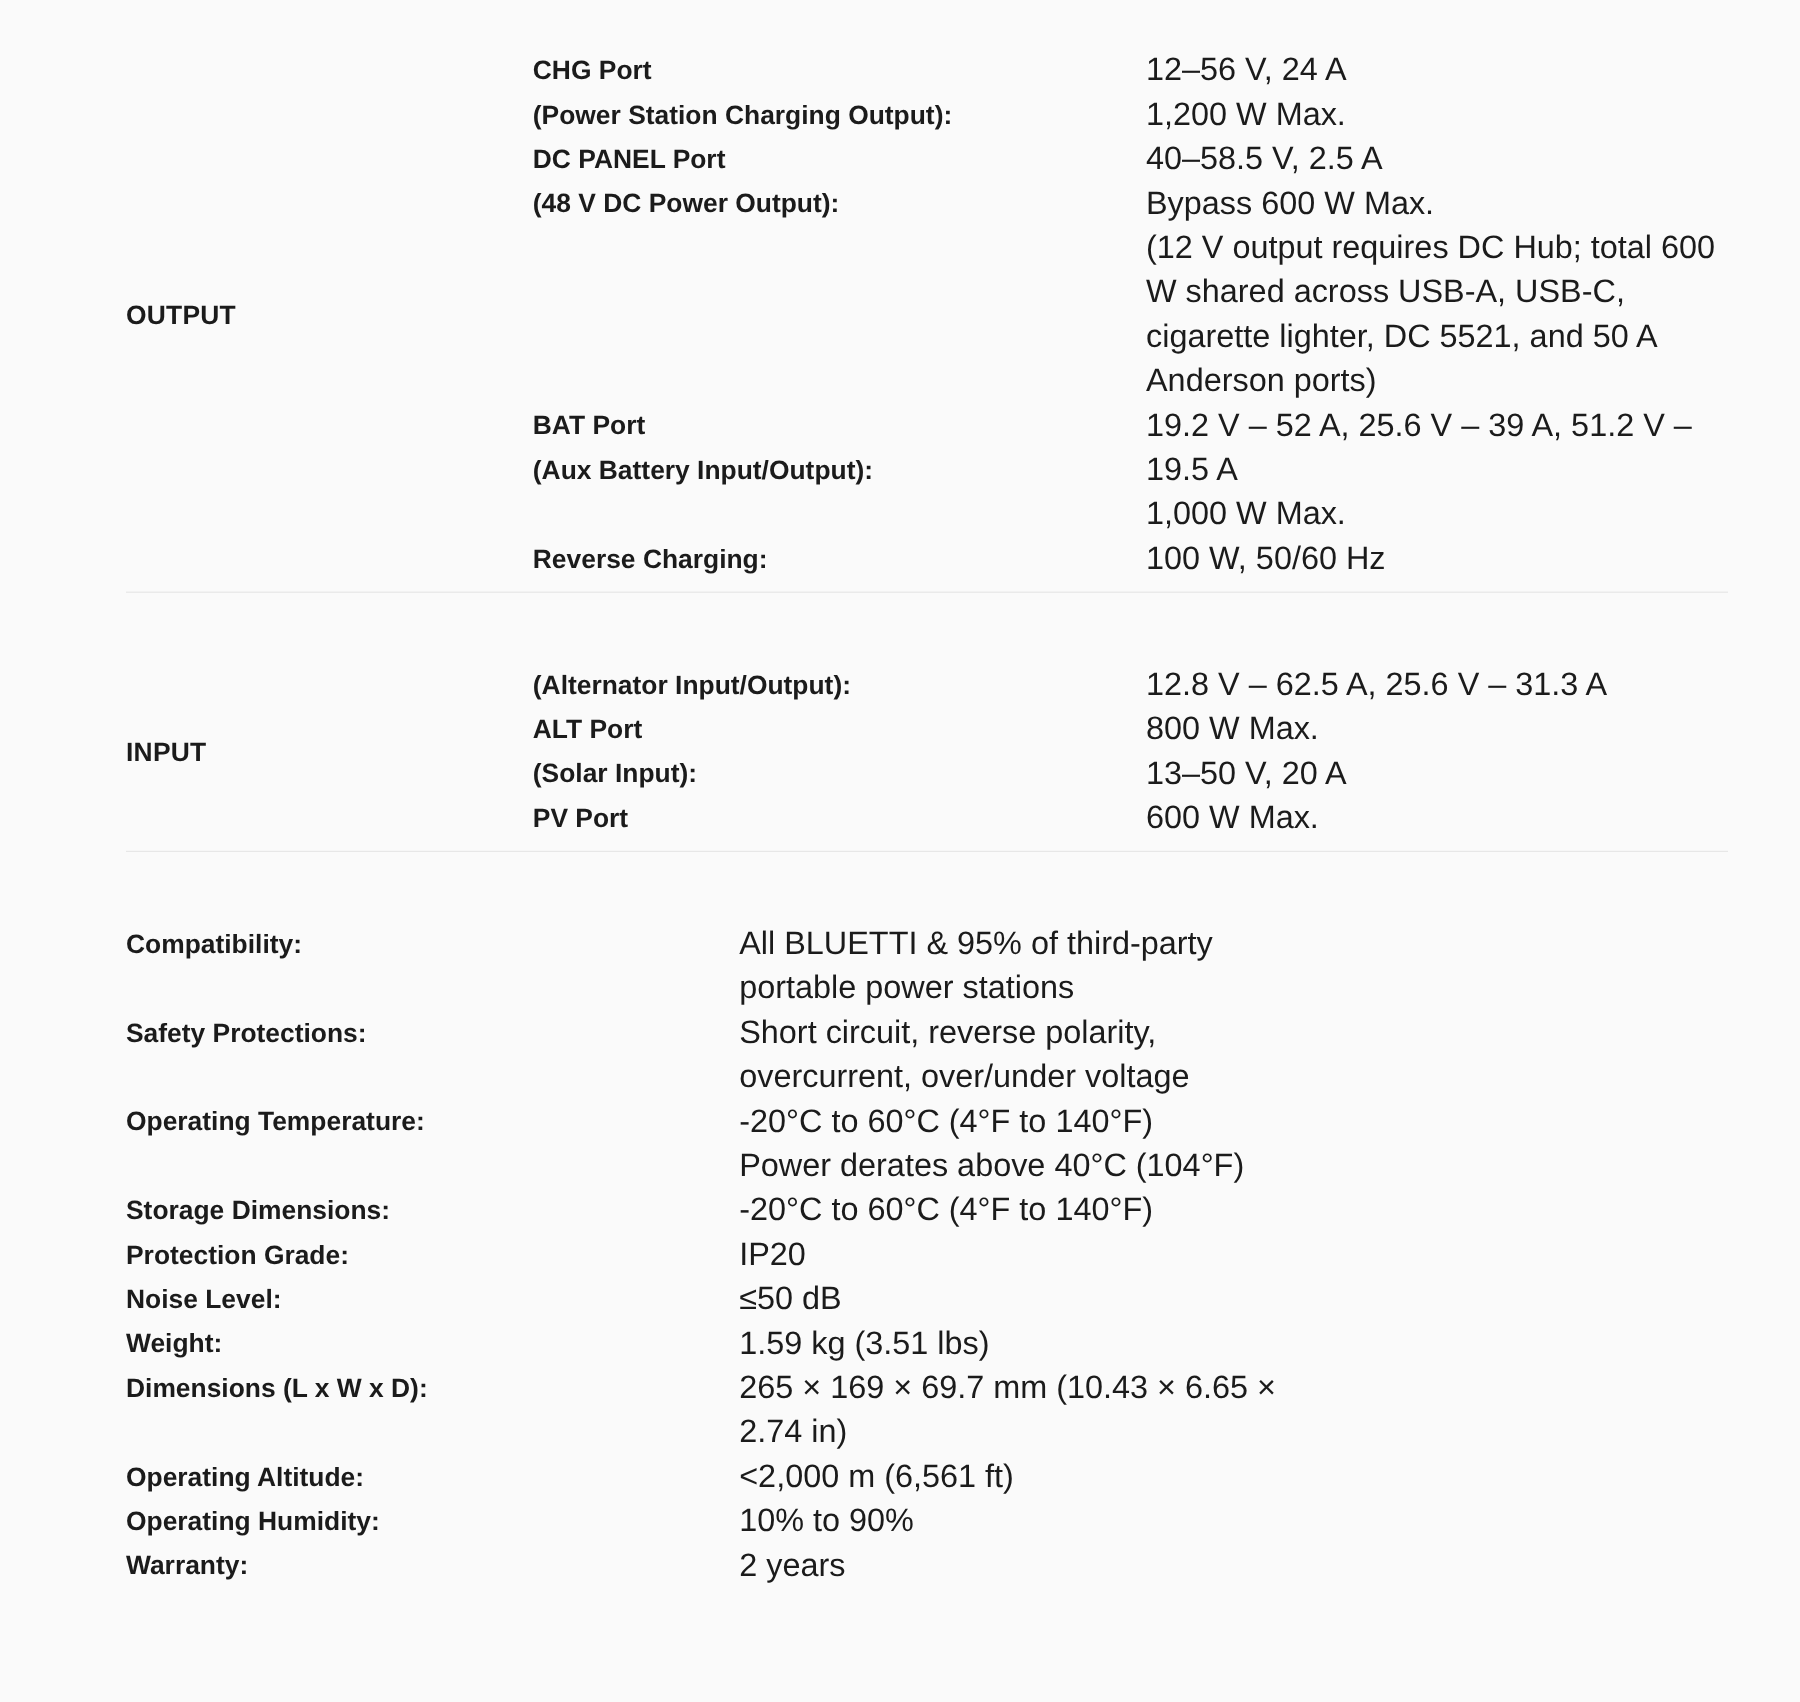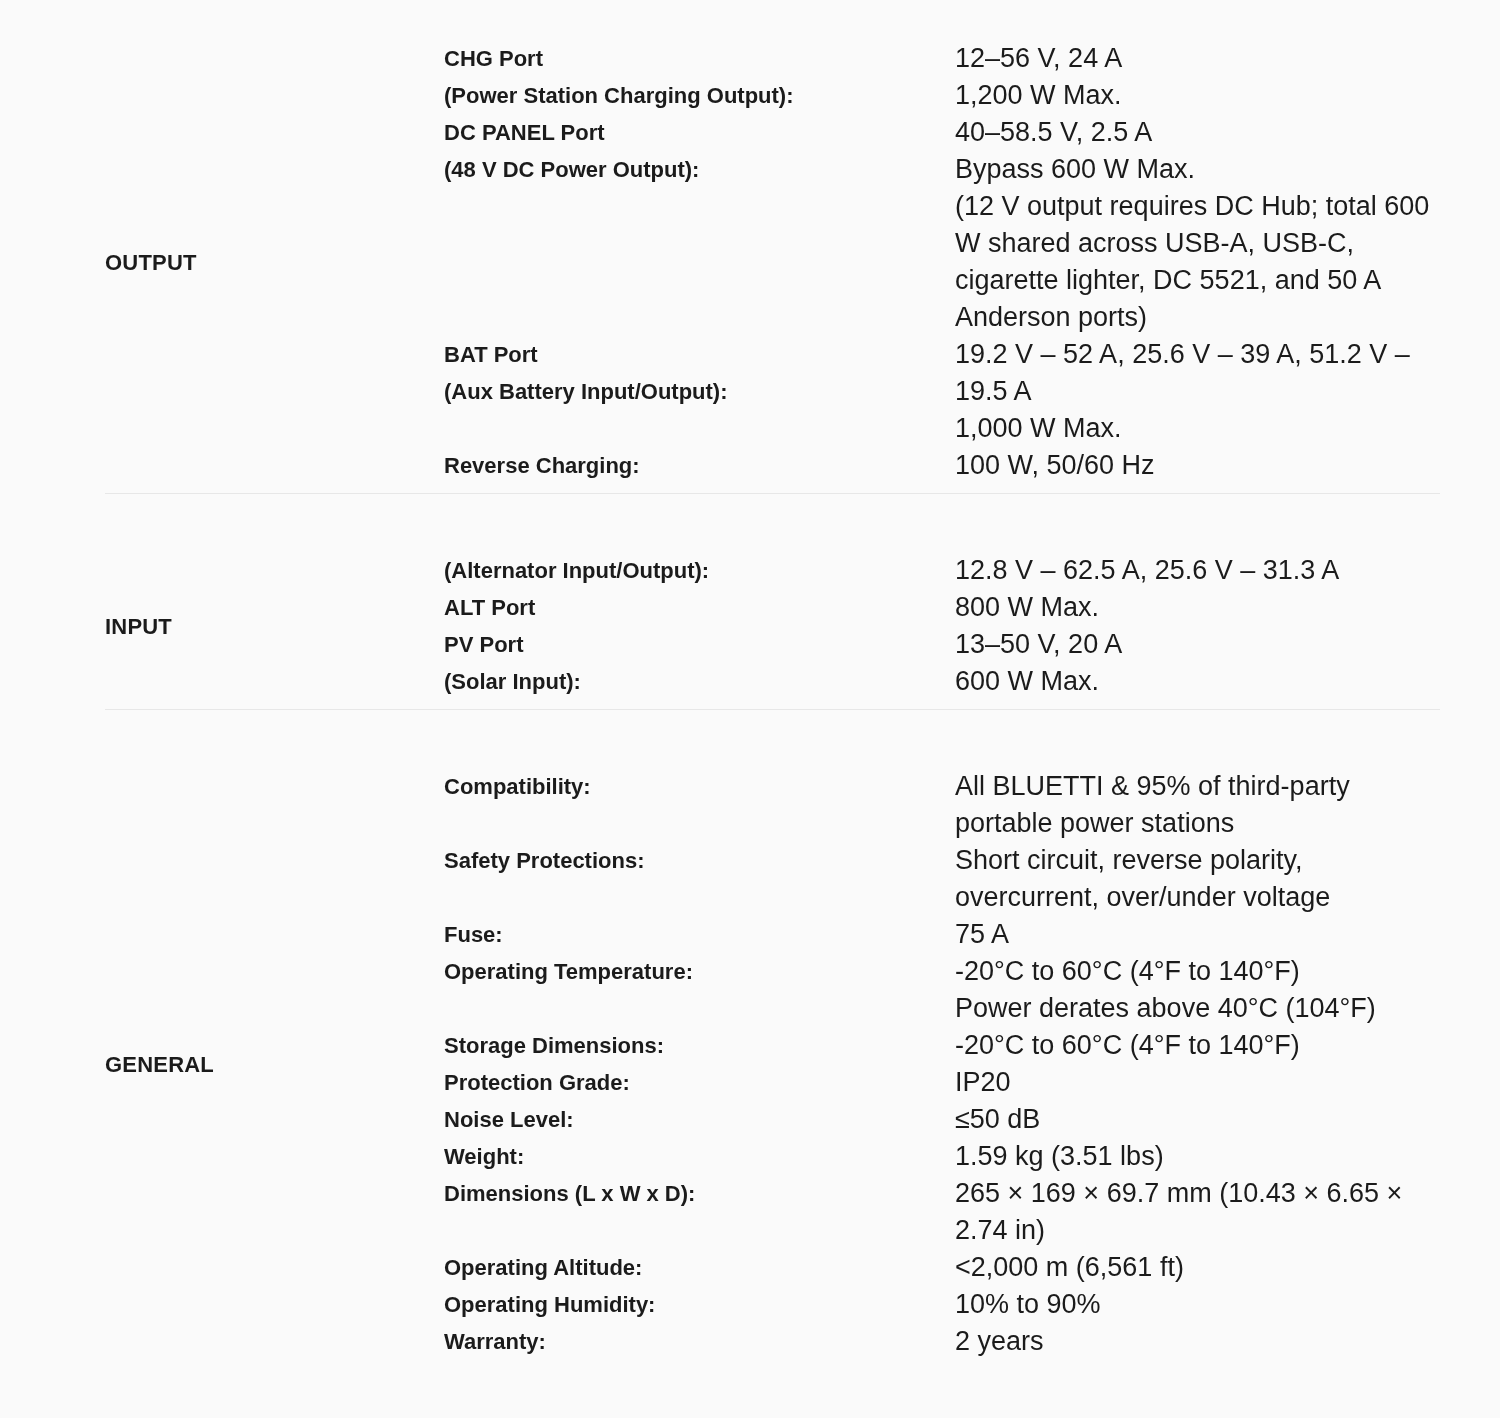--- a/index.html
+++ b/index.html
@@ -125,64 +125,55 @@
           <div>ALT Port</div>
         </div>
         <div class="spec-value">
           <div>12.8 V – 62.5 A, 25.6 V – 31.3 A</div>
           <div>800 W Max.</div>
         </div>
       </div>
 
       <div class="spec-row">
         <div class="spec-name">
+          <div>(Solar Input):</div>
           <div>PV Port</div>
-          <div>(Solar Input):</div>
         </div>
         <div class="spec-value">
           <div>13–50 V, 20 A</div>
           <div>600 W Max.</div>
         </div>
       </div>
 
     </div>
   </section>
 
   <hr class="divider">
 
   <section class="spec-section after-divider">
-    <div class="section-label">GENERAL</div>
     <div class="rows">
 
       <div class="spec-row">
         <div class="spec-name">
           <div>Compatibility:</div>
         </div>
         <div class="spec-value">
           <div>All BLUETTI &amp; 95% of third-party portable power stations</div>
         </div>
       </div>
 
       <div class="spec-row">
         <div class="spec-name">
           <div>Safety Protections:</div>
         </div>
         <div class="spec-value">
           <div>Short circuit, reverse polarity, overcurrent, over/under voltage</div>
         </div>
       </div>
 
-      <div class="spec-row">
-        <div class="spec-name">
-          <div>Fuse:</div>
-        </div>
-        <div class="spec-value">
-          <div>75 A</div>
-        </div>
-      </div>
 
       <div class="spec-row">
         <div class="spec-name">
           <div>Operating Temperature:</div>
         </div>
         <div class="spec-value">
           <div>-20°C to 60°C (4°F to 140°F)</div>
           <div>Power derates above 40°C (104°F)</div>
         </div>
       </div>

